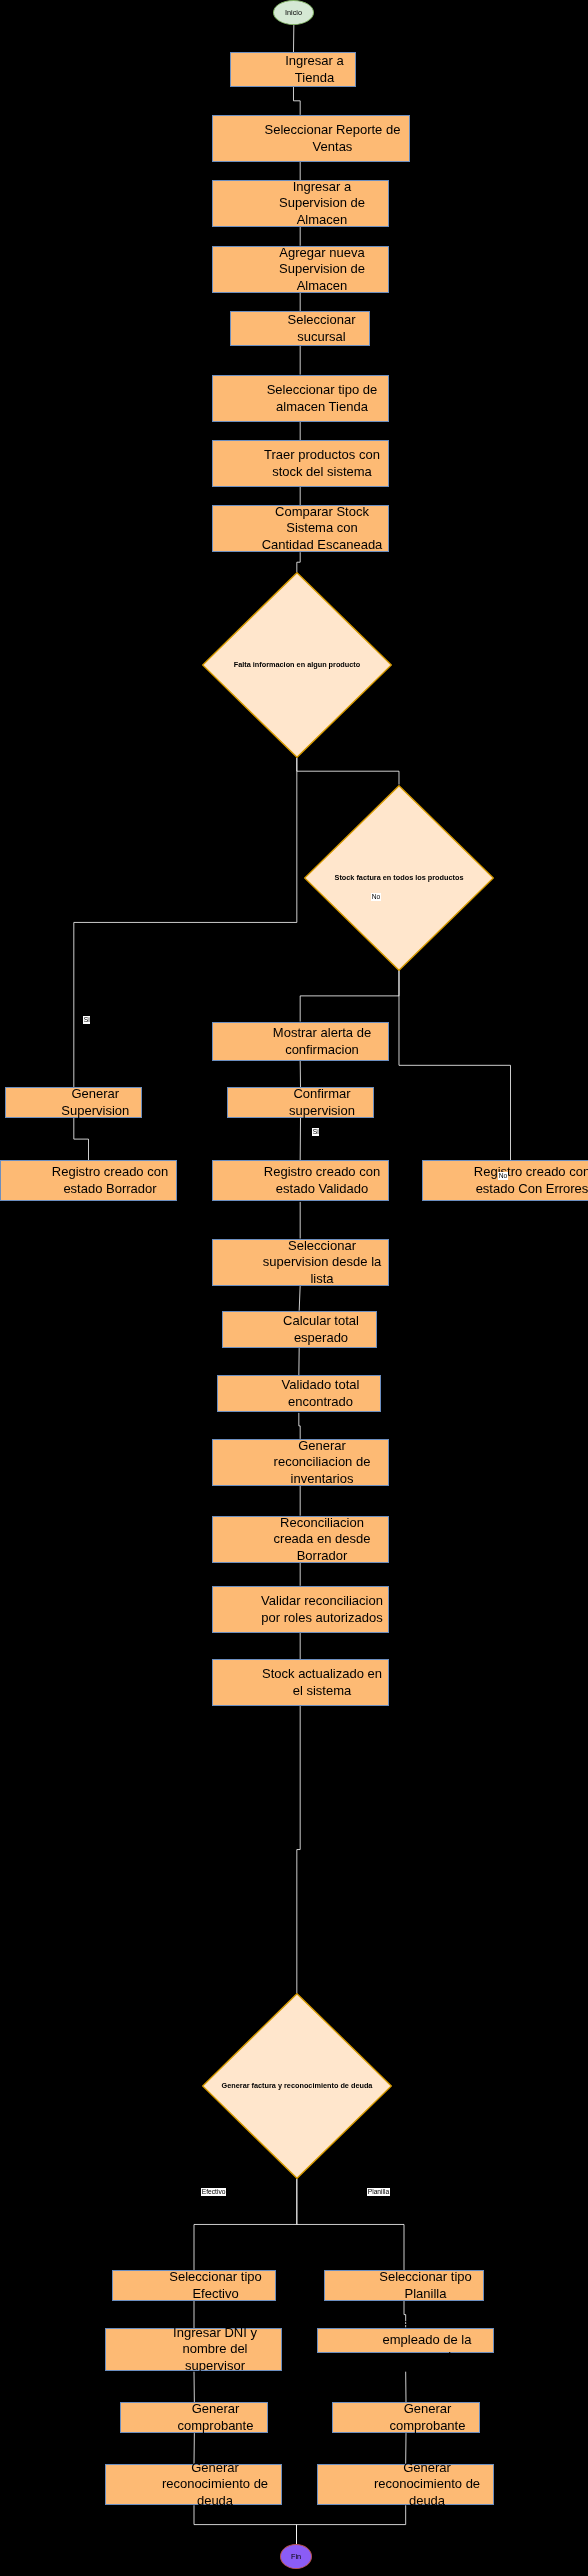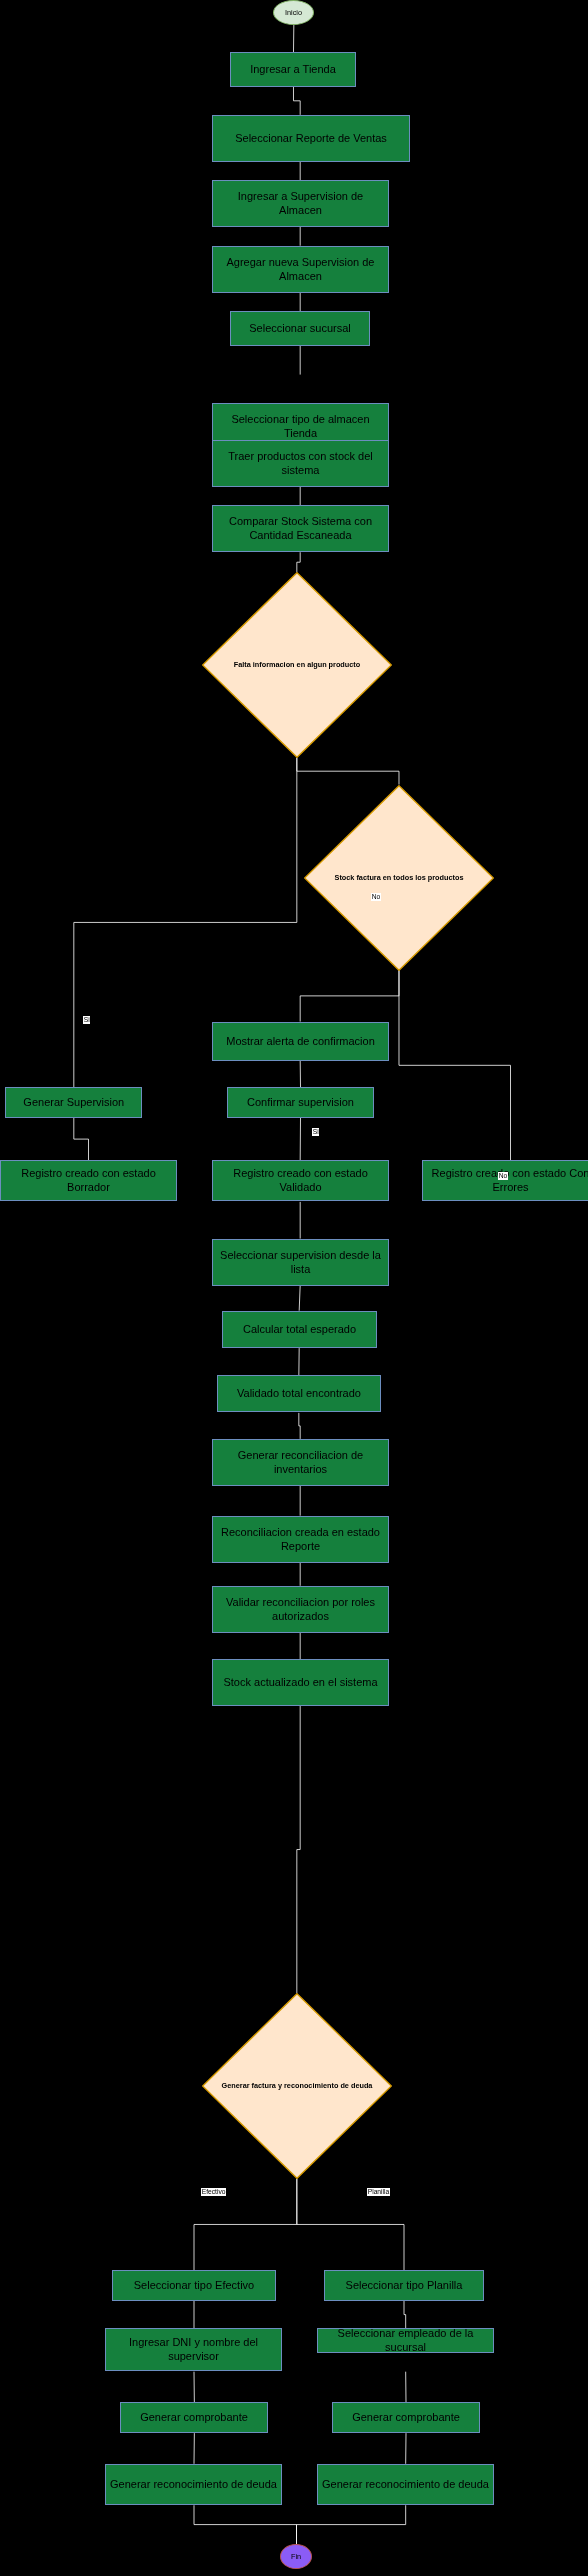--- a/index.html
+++ b/index.html
@@ -37,24 +37,25 @@
   }
   .node .nlabel {
     display: block;
     width: 100%;
     padding: 0 4px;
     box-sizing: border-box;
     line-height: 1.25;
   }
   
   .n-process {
-    background: #15803d;
+    background: #fdba74;
     border: 0.7px solid #6c8ebf;
     color: #000000;
-    font-size: 11px;
+    font-size: 13px;
+    padding-left: 43px;
   }
   
   .n-decision {
     background: transparent;
     border: none;
     color: #000000;
     font-size: 7.3px;
   }
   .n-decision .diamond-bg {
     position: absolute;
@@ -145,21 +146,21 @@
       </div>
       <div class="node n-process" style="left: 212px; top: 180px; width: 177px; height: 47px;">
         <span class="nlabel">Ingresar a Supervision de Almacen</span>
       </div>
       <div class="node n-process" style="left: 212px; top: 246px; width: 177px; height: 47px;">
         <span class="nlabel">Agregar nueva Supervision de Almacen</span>
       </div>
       <div class="node n-process" style="left: 230px; top: 311px; width: 140px; height: 35px;">
         <span class="nlabel">Seleccionar sucursal</span>
       </div>
-      <div class="node n-process" style="left: 212px; top: 375px; width: 177px; height: 47px; margin-top: 28px;">
+      <div class="node n-process" style="left: 212px; top: 375px; width: 177px; height: 47px;">
         <span class="nlabel">Seleccionar tipo de almacen Tienda</span>
       </div>
       <div class="node n-process" style="left: 212px; top: 440px; width: 177px; height: 47px;">
         <span class="nlabel">Traer productos con stock del sistema</span>
       </div>
       <div class="node n-process" style="left: 212px; top: 505px; width: 177px; height: 47px;">
         <span class="nlabel">Comparar Stock Sistema con Cantidad Escaneada</span>
       </div>
       <div class="node n-decision" style="left: 202px; top: 572px; width: 190px; height: 186px;">
         <svg class="diamond-bg" viewBox="0 0 285 278" preserveAspectRatio="none">
@@ -197,21 +198,21 @@
       <div class="node n-process" style="left: 222px; top: 1311px; width: 155px; height: 37px;">
         <span class="nlabel">Calcular total esperado</span>
       </div>
       <div class="node n-process" style="left: 217px; top: 1375px; width: 164px; height: 37px;">
         <span class="nlabel">Validado total encontrado</span>
       </div>
       <div class="node n-process" style="left: 212px; top: 1439px; width: 177px; height: 47px;">
         <span class="nlabel">Generar reconciliacion de inventarios</span>
       </div>
       <div class="node n-process" style="left: 212px; top: 1516px; width: 177px; height: 47px;">
-        <span class="nlabel">Reconciliacion creada en estado Reporte</span>
+        <span class="nlabel">Reconciliacion creada en desde Borrador</span>
       </div>
       <div class="node n-process" style="left: 212px; top: 1586px; width: 177px; height: 47px;">
         <span class="nlabel">Validar reconciliacion por roles autorizados</span>
       </div>
       <div class="node n-process" style="left: 212px; top: 1659px; width: 177px; height: 47px;">
         <span class="nlabel">Stock actualizado en el sistema</span>
       </div>
       <div class="node n-decision" style="left: 202px; top: 1993px; width: 190px; height: 186px;">
         <svg class="diamond-bg" viewBox="0 0 285 278" preserveAspectRatio="none">
           <polygon points="142.5,1 284,139 142.5,277 1,139" fill="#ffe6cc" stroke="#d79b00" stroke-width="2"></polygon>

